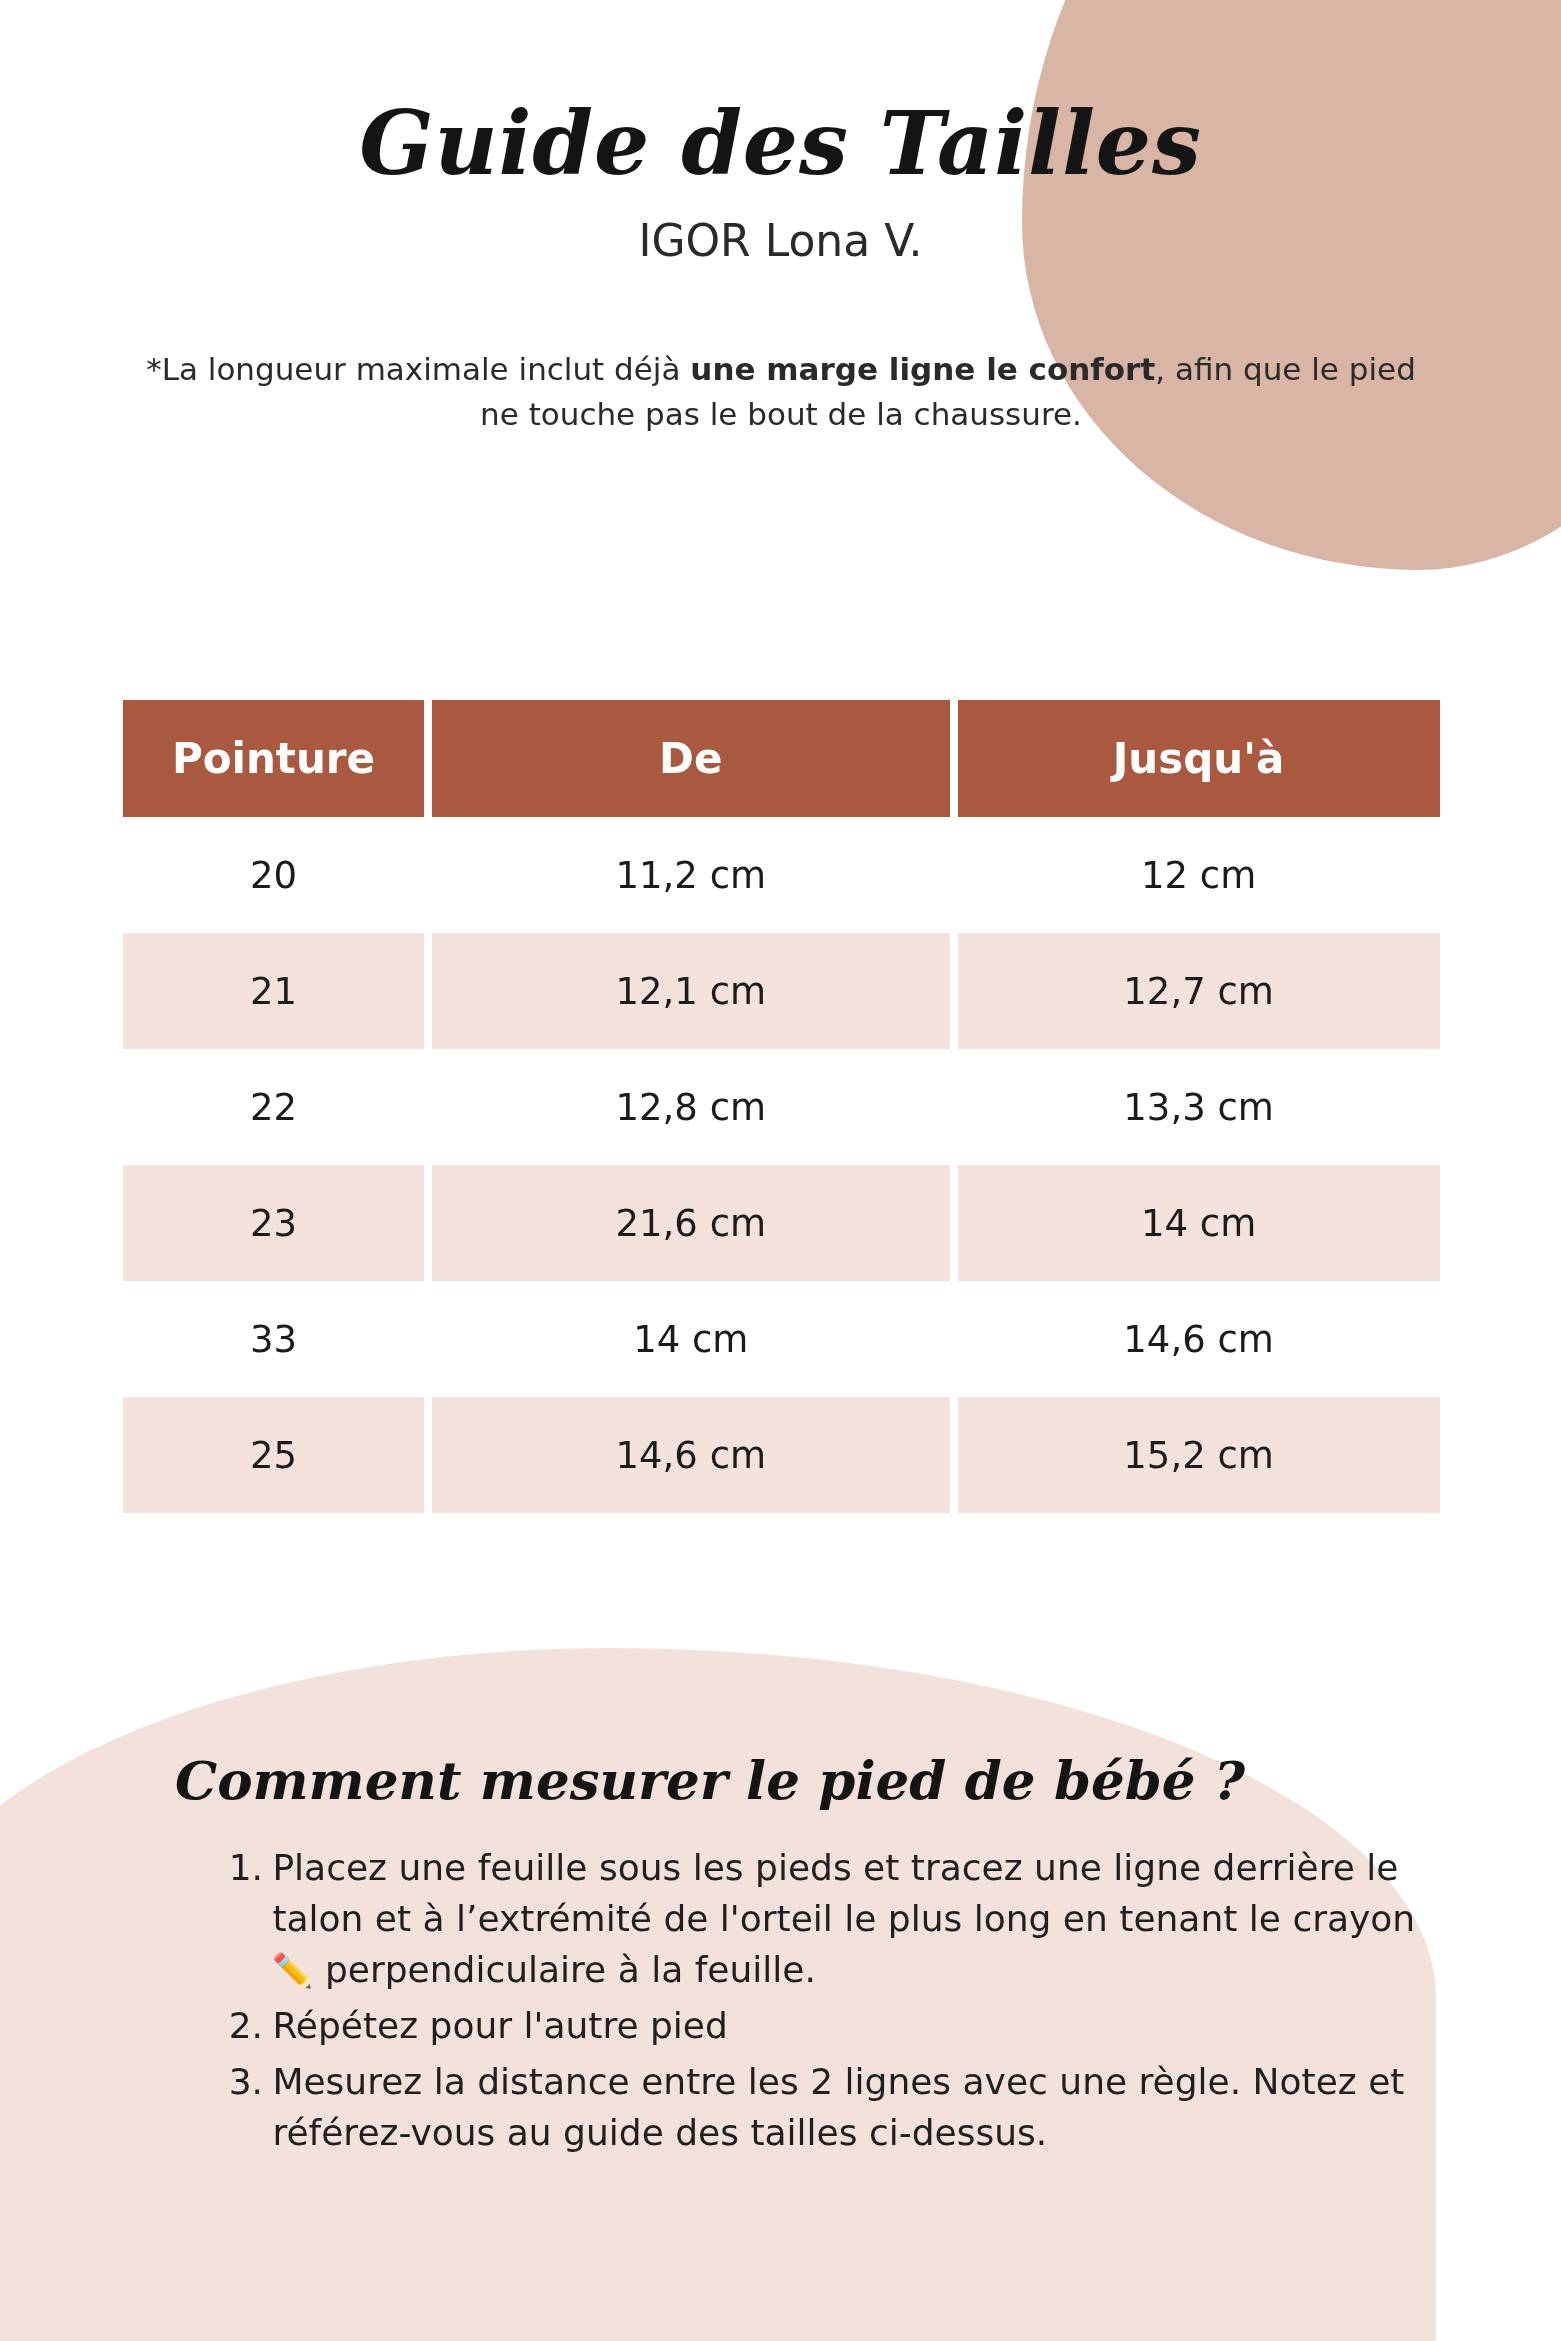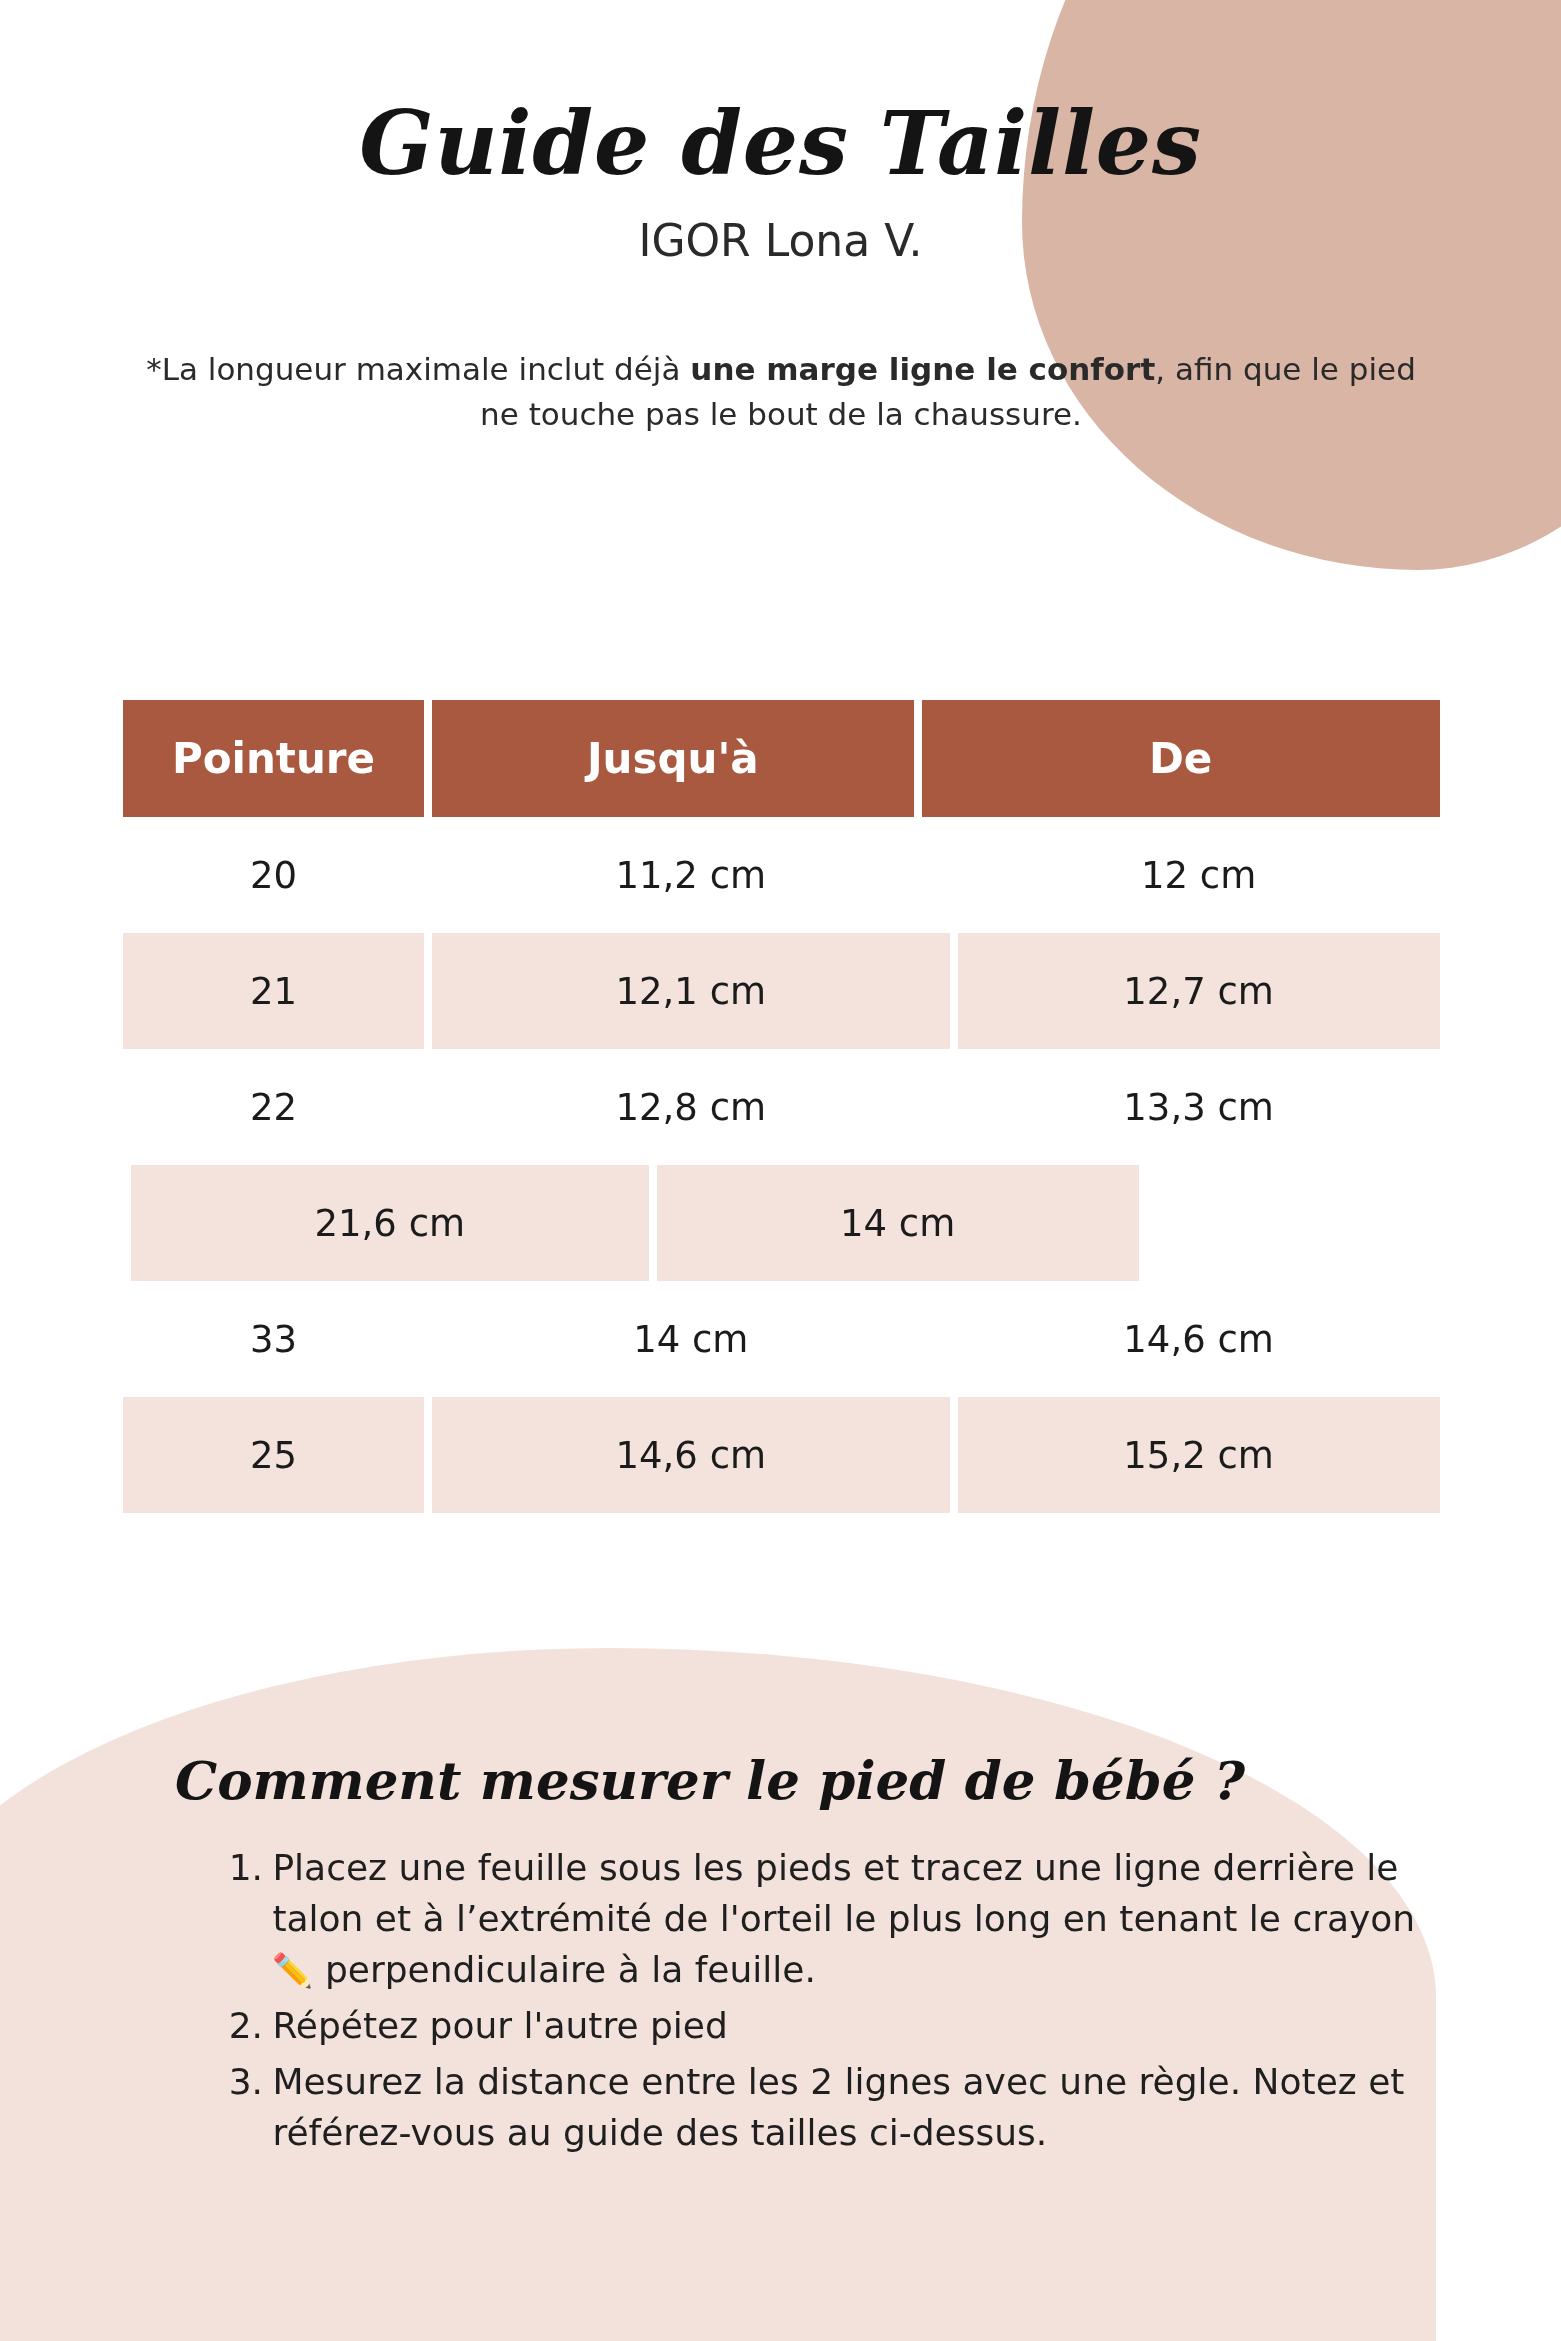--- a/index.html
+++ b/index.html
@@ -165,22 +165,22 @@
   <div class="subtitle">IGOR Lona V.</div>
 
   <div class="note">
     <span>*La longueur maximale inclut déjà </span><b>une marge ligne le confort</b><span>,</span>
     <span>afin que le pied ne touche pas le bout de la chaussure.</span>
   </div>
 
   <div class="table">
     <div class="row head">
       <div class="cell c1">Pointure</div>
+      <div class="cell c2">De</div>
       <div class="cell c3">Jusqu'à</div>
-      <div class="cell c2">De</div>
     </div>
 
     <div class="row plain">
       <div class="cell c1">20</div>
       <div class="cell c2">11,2 cm</div>
       <div class="cell c3">12 cm</div>
     </div>
 
     <div class="row alt">
       <div class="cell c1">21</div>
@@ -188,20 +188,21 @@
       <div class="cell c3">12,7 cm</div>
     </div>
 
     <div class="row plain">
       <div class="cell c1">22</div>
       <div class="cell c2">12,8 cm</div>
       <div class="cell c3">13,3 cm</div>
     </div>
 
     <div class="row alt">
+      <div class="cell c1">23</div>
       <div class="cell c2">21,6 cm</div>
       <div class="cell c3">14 cm</div>
     </div>
 
     <div class="row plain">
       <div class="cell c1">33</div>
       <div class="cell c2">14 cm</div>
       <div class="cell c3">14,6 cm</div>
     </div>
 

